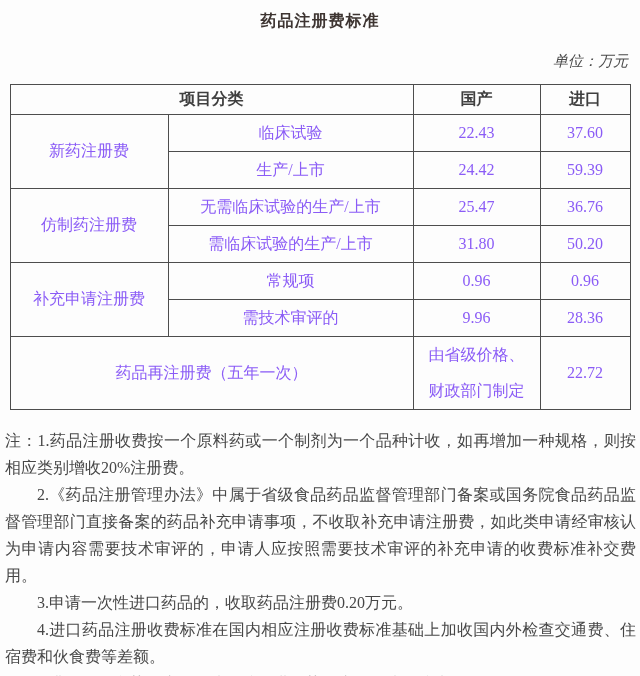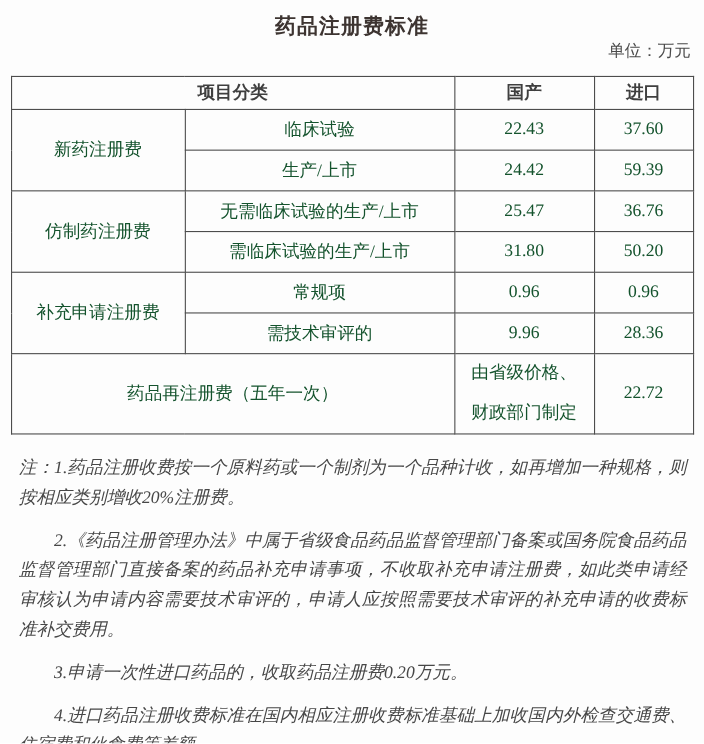--- a/index.html
+++ b/index.html
@@ -10,63 +10,65 @@
     background: #fdfdfd;
     font-family: "Liberation Serif", "DejaVu Serif", serif;
     color: #474645;
     box-sizing: border-box;
     overflow: hidden;
   }
   .doc-title {
     margin: 0;
     padding-top: 11px;
     text-align: center;
-    font-size: 19px;
+    font-size: 16px;
     font-weight: bold;
     letter-spacing: 1px;
     color: #3d3431;
     font-family: "Liberation Sans", "DejaVu Sans", sans-serif;
   }
   .unit-label {
+    margin-top: 20px;
     padding-right: 12px;
     text-align: right;
     font-size: 15px;
     color: #4a4a4a;
+    font-style: italic;
   }
   table.fee-table {
     margin: 13px auto 0 auto;
     width: 620px;
     border-collapse: collapse;
     table-layout: fixed;
   }
   .fee-table td {
     border: 1px solid #4d4d4d;
     text-align: center;
     vertical-align: middle;
     font-size: 16px;
-    color: #14532d;
+    color: #8b5cf6;
     padding: 0 4px;
     box-sizing: border-box;
   }
   .fee-table .col-group  { width: 158px; }
   .fee-table .col-item   { width: 245px; }
   .fee-table .col-dom    { width: 127px; }
   .fee-table .col-imp    { width: 90px;  }
   .fee-table tr.hdr td   { height: 30px; font-weight: bold; color: #3f3f3f; }
   .fee-table tr.row td   { height: 37px; }
   .fee-table tr.foot td  { height: 72px; }
   .cell-wrap { white-space: pre-line; line-height: 36px; }
   .notes {
     margin: 17px 4px 0 5px;
     font-size: 16px;
     line-height: 27px;
     color: #474747;
     text-align: justify;
   }
-  .notes p { margin: 12px; font-style: italic; }
+  .notes p { margin: 0; }
   .notes p.indent { text-indent: 2em; }
 </style>
 </head>
 <body>
 
 <div class="page">
 
   <h1 class="doc-title">药品注册费标准</h1>
 
   <div class="unit-label">单位：万元</div>

